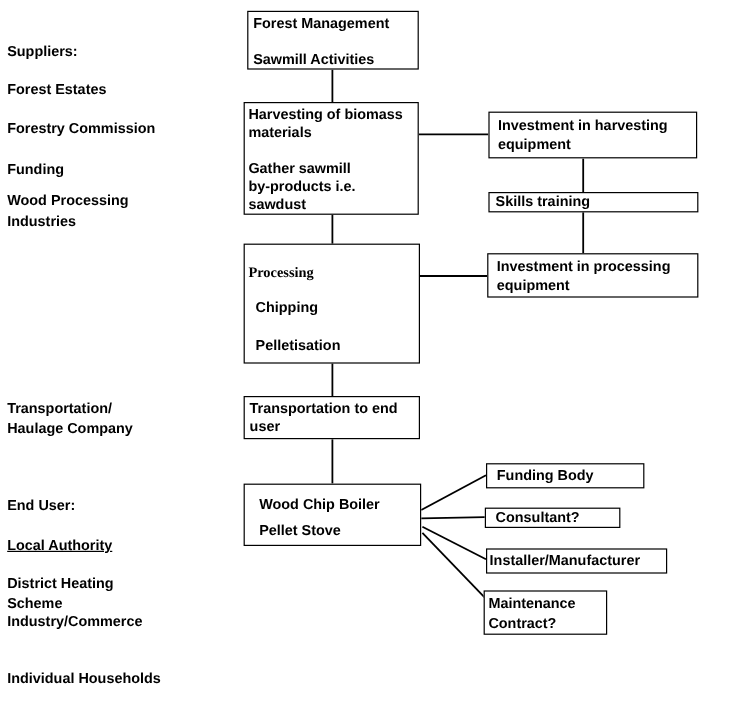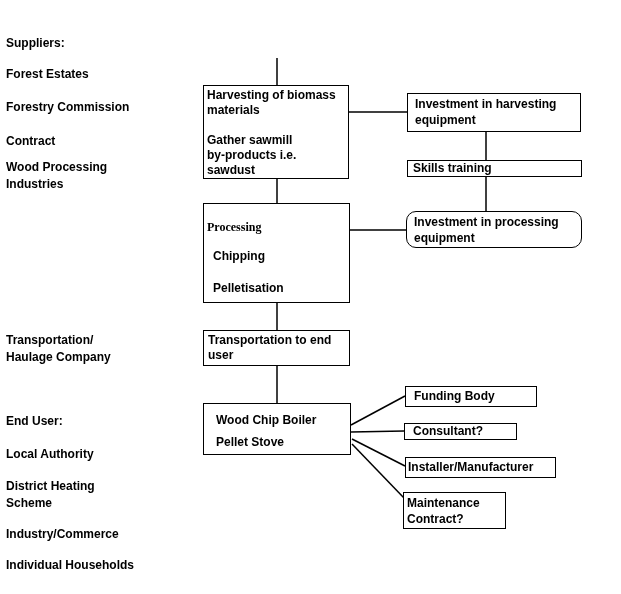--- a/index.html
+++ b/index.html
@@ -70,32 +70,35 @@
       <line x1="351" y1="425" x2="405" y2="396"></line>
       <line x1="351" y1="432" x2="404" y2="431"></line>
       <line x1="352" y1="439" x2="405" y2="466"></line>
       <line x1="352" y1="444" x2="404" y2="498"></line>
     </g>
   </svg>
 
   <div class="side-label" style="top:35px;">Suppliers:</div>
   <div class="side-label" style="top:66px;">Forest Estates</div>
   <div class="side-label" style="top:99px;">Forestry Commission</div>
-  <div class="side-label" style="top:133px;">Contract</div>
+  <div class="side-label" style="top:133px;">Funding</div>
   <div class="side-label" style="top:159px;">Wood Processing
 Industries</div>
   <div class="side-label" style="top:332px;">Transportation/
 Haulage Company</div>
   <div class="side-label" style="top:413px;">End User:</div>
-  <div class="side-label" style="top:446px;">Local Authority</div>
+  <div class="side-label" style="top:446px;text-decoration:underline;">Local Authority</div>
   <div class="side-label" style="top:478px;">District Heating
 Scheme</div>
-  <div class="side-label" style="top:526px;">Industry/Commerce</div>
+  <div class="side-label" style="top:510px;">Industry/Commerce</div>
   <div class="side-label" style="top:557px;">Individual Households</div>
 
+  <div class="box" style="left:206px; top:9px;  width:143px; height:49px; padding:2px 4px; line-height:15px;">Forest Management
+
+Sawmill Activities</div>
 
   <div class="box" style="left:203px; top:85px; width:146px; height:94px; padding:2px 3px; line-height:15px;">Harvesting of biomass
 materials
 
 Gather sawmill
 by-products i.e.
 sawdust</div>
 
   <div class="box" style="left:203px; top:203px; width:147px; height:100px; padding:2px 3px;">
     <div class="proc-title">Processing</div>
@@ -110,21 +113,21 @@
 user</div>
 
   <div class="box" style="left:203px; top:403px; width:148px; height:52px; padding:5px 4px 0 12px; line-height:22px;">Wood Chip Boiler
 Pellet Stove</div>
 
   <div class="box" style="left:407px; top:93px;  width:174px; height:39px; padding:2px 4px 0 7px; line-height:16px;">Investment in harvesting
 equipment</div>
 
   <div class="box" style="left:407px; top:160px; width:175px; height:17px; padding:0 4px 0 5px; line-height:14px;">Skills training</div>
 
-  <div class="box" style="left:406px; top:211px; width:176px; height:37px; padding:2px 4px 0 7px; line-height:16px;border-radius:10px;">Investment in processing
+  <div class="box" style="left:406px; top:211px; width:176px; height:37px; padding:2px 4px 0 7px; line-height:16px;">Investment in processing
 equipment</div>
 
   <div class="box" style="left:405px; top:386px; width:132px; height:21px; padding:2px 4px 0 8px; line-height:15px;">Funding Body</div>
 
   <div class="box" style="left:405px; top:457px; width:151px; height:21px; padding:2px 3px 0 2px; line-height:15px;">Installer/Manufacturer</div>
 
   <div class="box" style="left:404px; top:423px; width:113px; height:17px; padding:1px 4px 0 8px; line-height:13px;">Consultant?</div>
 
   <div class="box" style="left:403px; top:492px; width:103px; height:37px; padding:2px 3px 0 3px; line-height:16px;">Maintenance
 Contract?</div>

